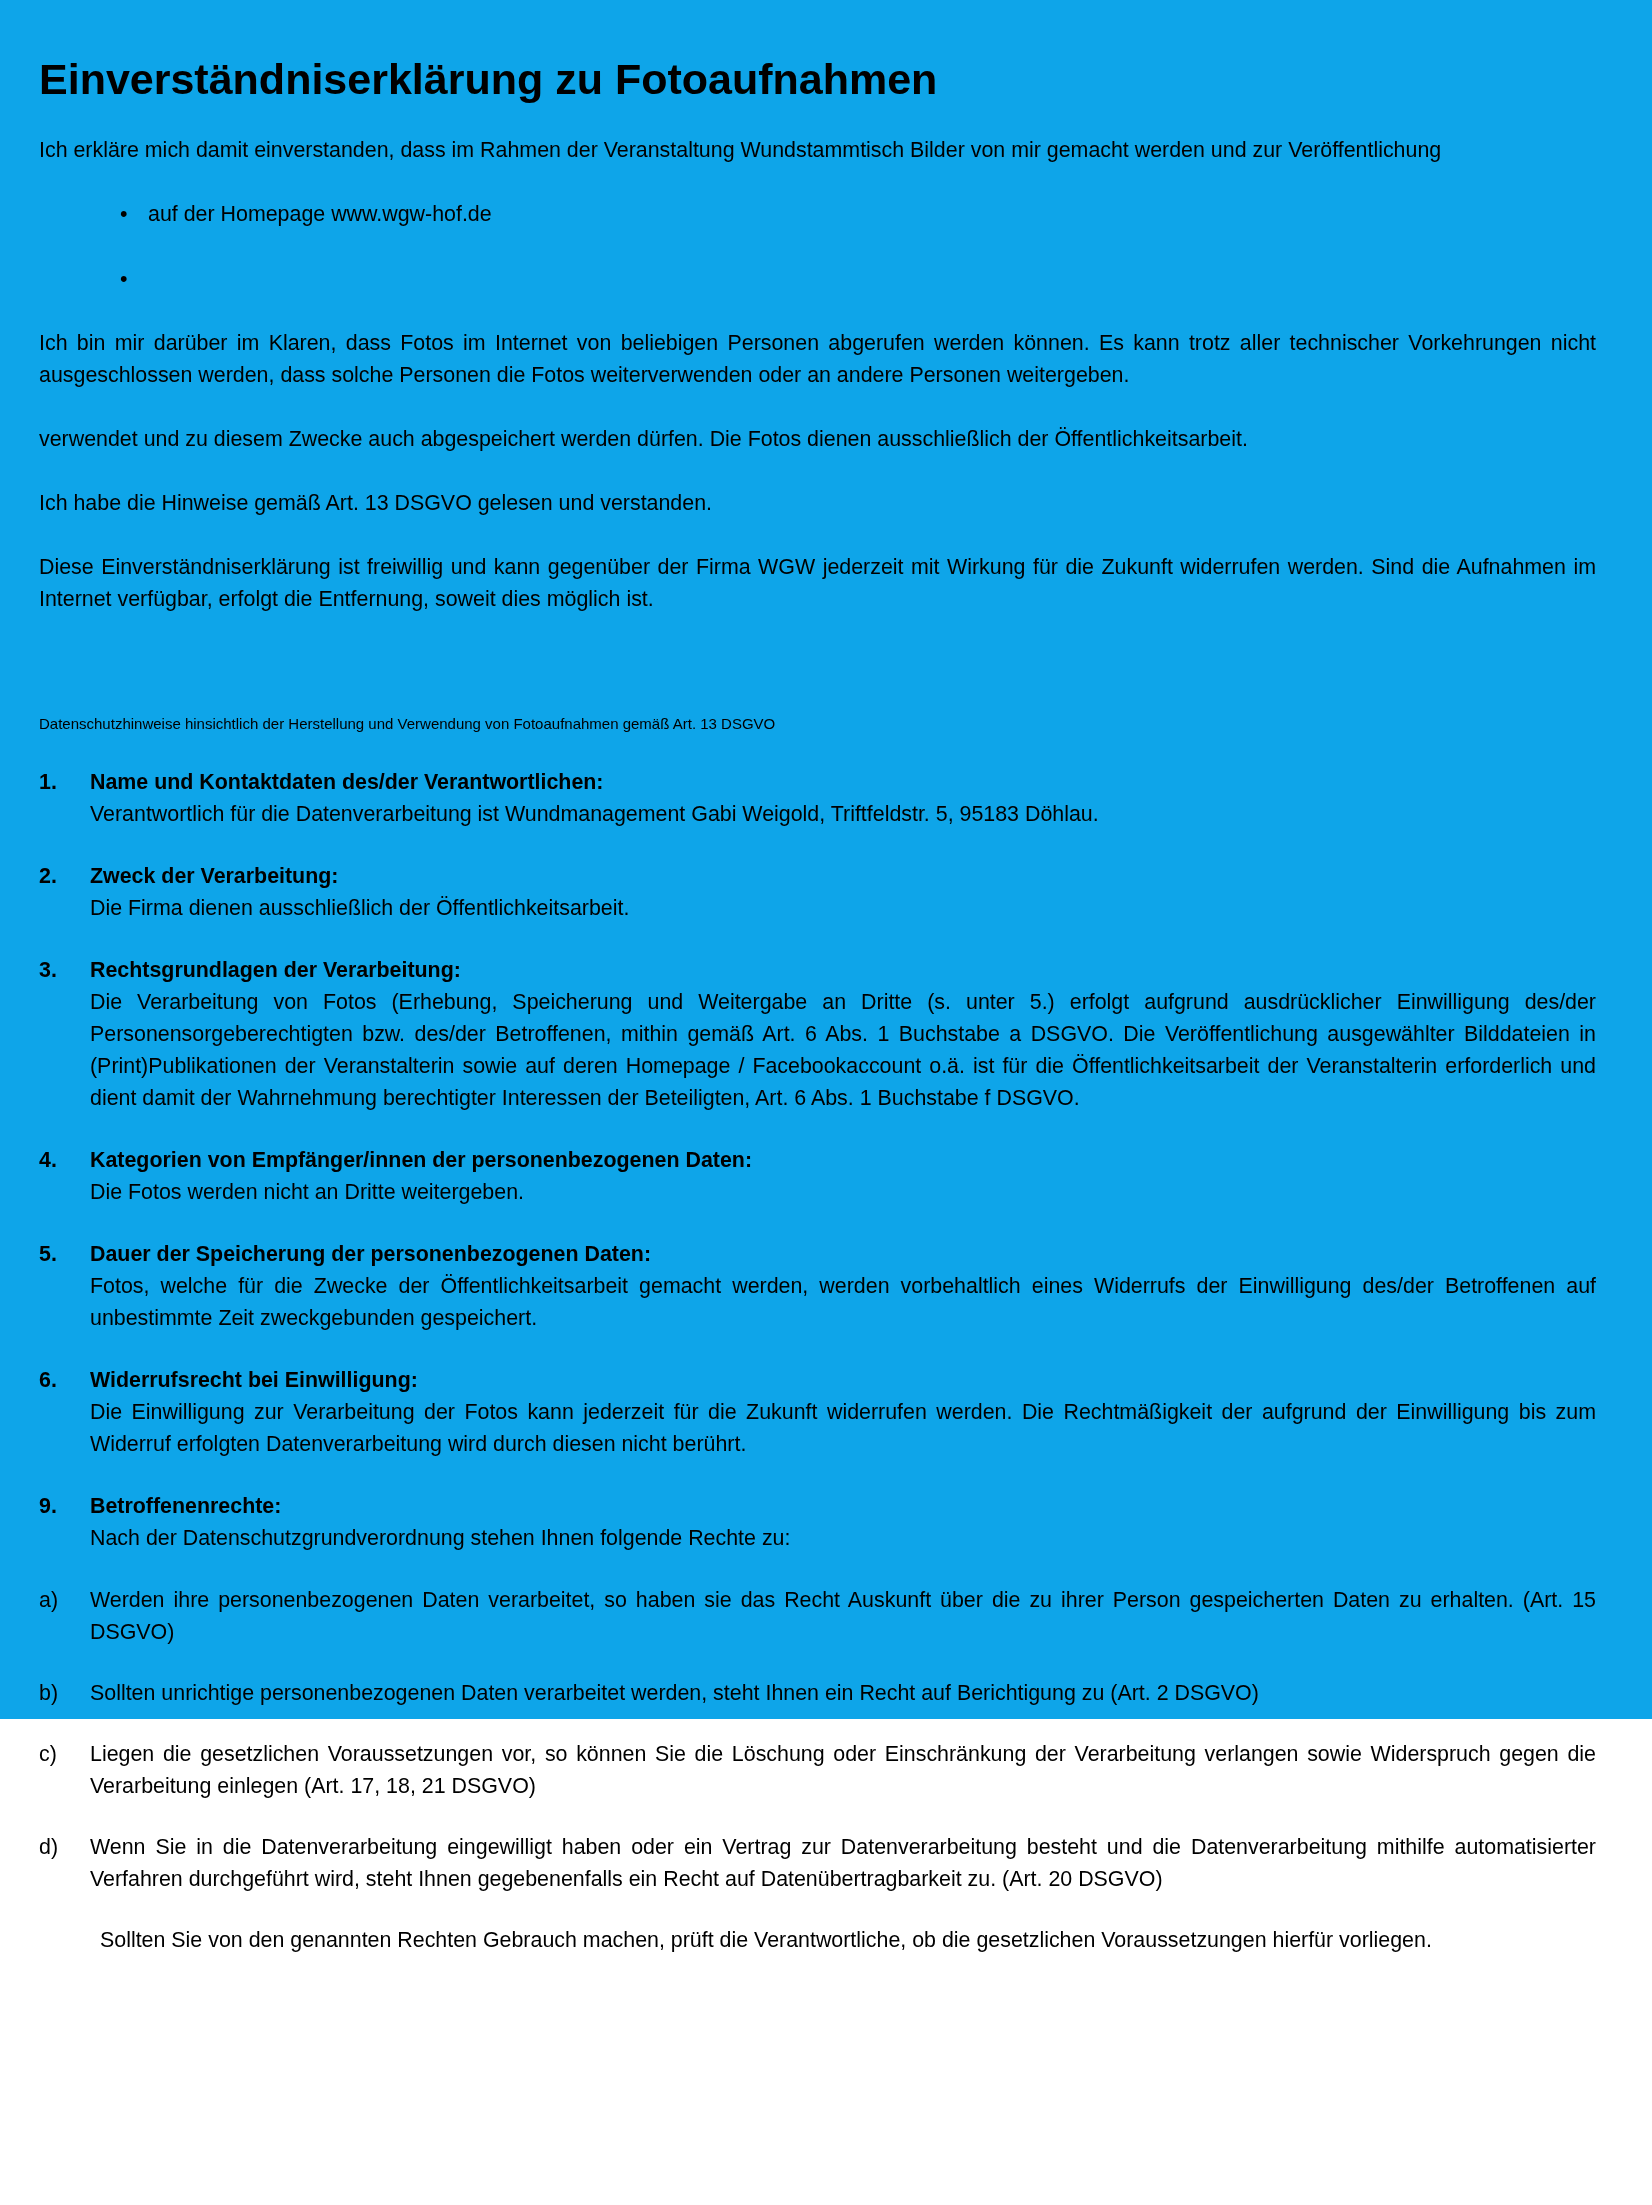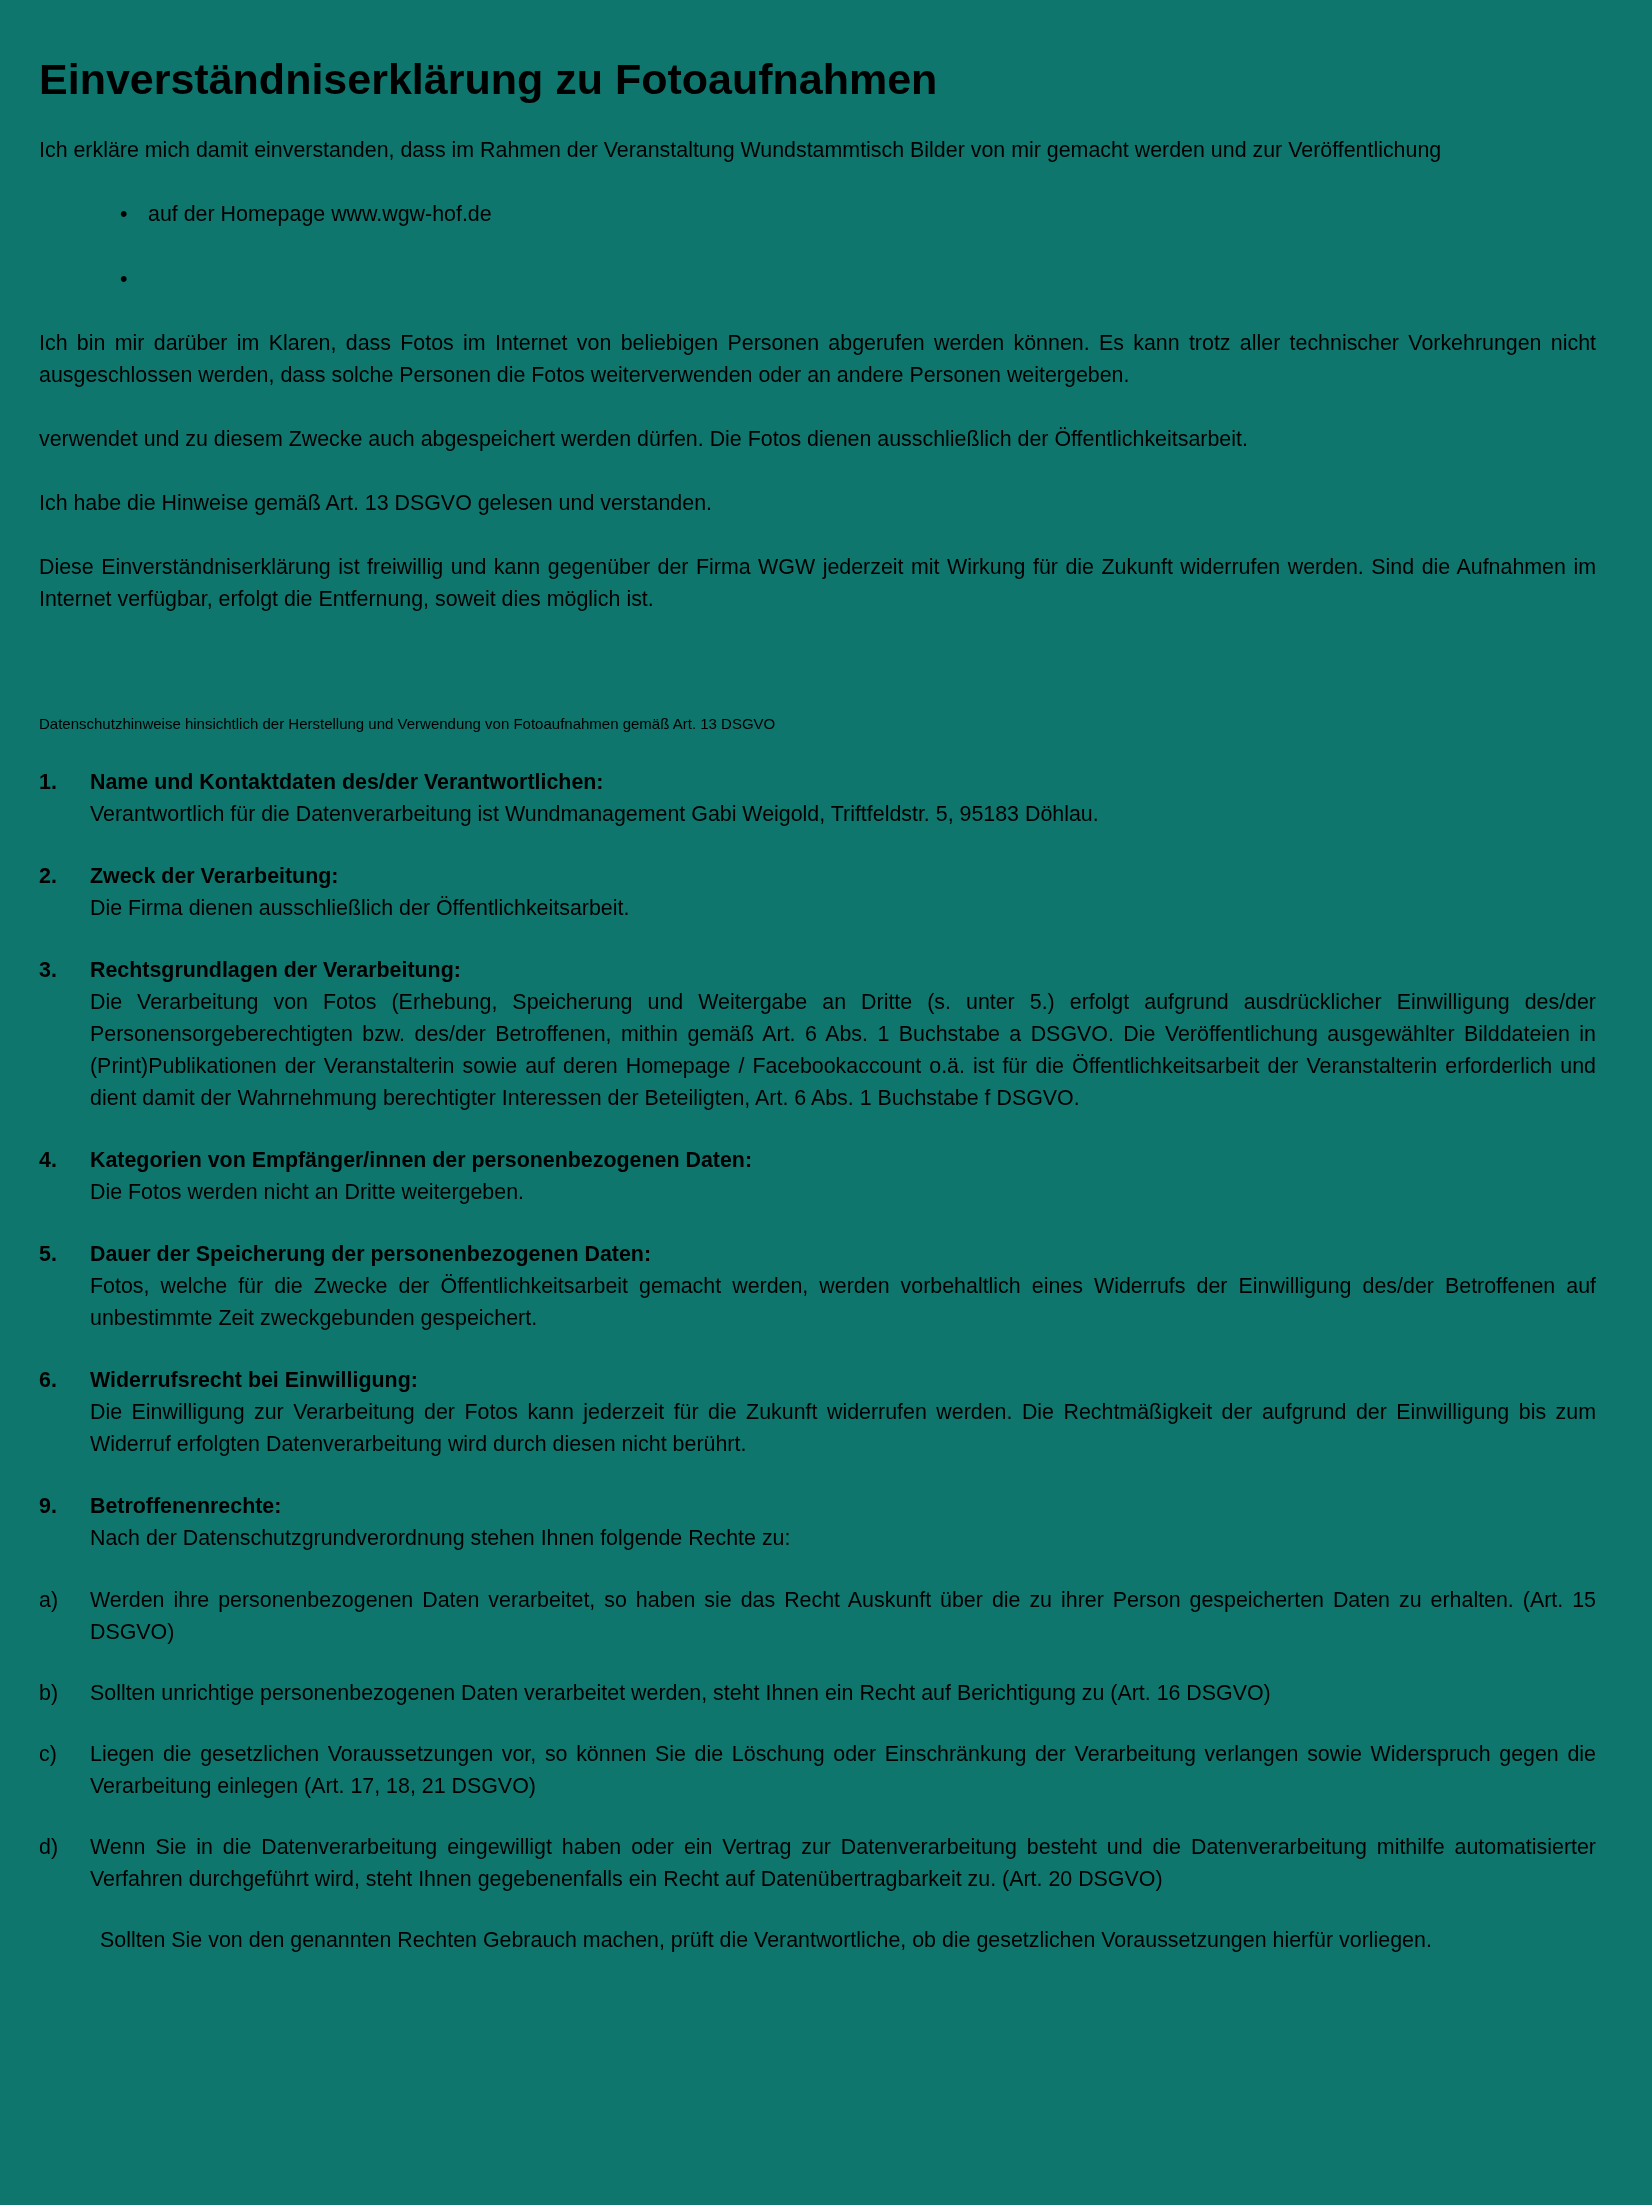--- a/index.html
+++ b/index.html
@@ -11,23 +11,23 @@
     width: 1653px;
     height: 2205px;
     overflow: hidden;
     color: #000000;
     font-family: "Liberation Sans", sans-serif;
     -webkit-font-smoothing: antialiased;
   }
   .page {
     box-sizing: border-box;
     width: 1653px;
-    height: 2205px;
+    height: 1719px;
     padding: 54px 57px 0 39px;
-    background: #0f766e;
+    background: #0ea5e9;
   }
   .doc-title {
     font-size: 43px;
     line-height: 50px;
     font-weight: bold;
     margin: 0 0 30px 0;
     letter-spacing: 0px;
   }
   .para {
     font-size: 21.4px;
@@ -172,21 +172,21 @@
     </span>
   </div>
 
   <div class="right-item">
     <span class="letter-marker">a)</span>
     <span class="item-content">Werden ihre personenbezogenen Daten verarbeitet, so haben sie das Recht Auskunft über die zu ihrer Person gespeicherten Daten zu erhalten. (Art. 15 DSGVO)</span>
   </div>
 
   <div class="right-item">
     <span class="letter-marker">b)</span>
-    <span class="item-content">Sollten unrichtige personenbezogenen Daten verarbeitet werden, steht Ihnen ein Recht auf Berichtigung zu (Art. 16 DSGVO)</span>
+    <span class="item-content">Sollten unrichtige personenbezogenen Daten verarbeitet werden, steht Ihnen ein Recht auf Berichtigung zu (Art. 2 DSGVO)</span>
   </div>
 
   <div class="right-item">
     <span class="letter-marker">c)</span>
     <span class="item-content">Liegen die gesetzlichen Voraussetzungen vor, so können Sie die Löschung oder Einschränkung der Verarbeitung verlangen sowie Widerspruch gegen die Verarbeitung einlegen (Art. 17, 18, 21 DSGVO)</span>
   </div>
 
   <div class="right-item">
     <span class="letter-marker">d)</span>
     <span class="item-content">Wenn Sie in die Datenverarbeitung eingewilligt haben oder ein Vertrag zur Datenverarbeitung besteht und die Datenverarbeitung mithilfe automatisierter Verfahren durchgeführt wird, steht Ihnen gegebenenfalls ein Recht auf Datenübertragbarkeit zu. (Art. 20 DSGVO)</span>

